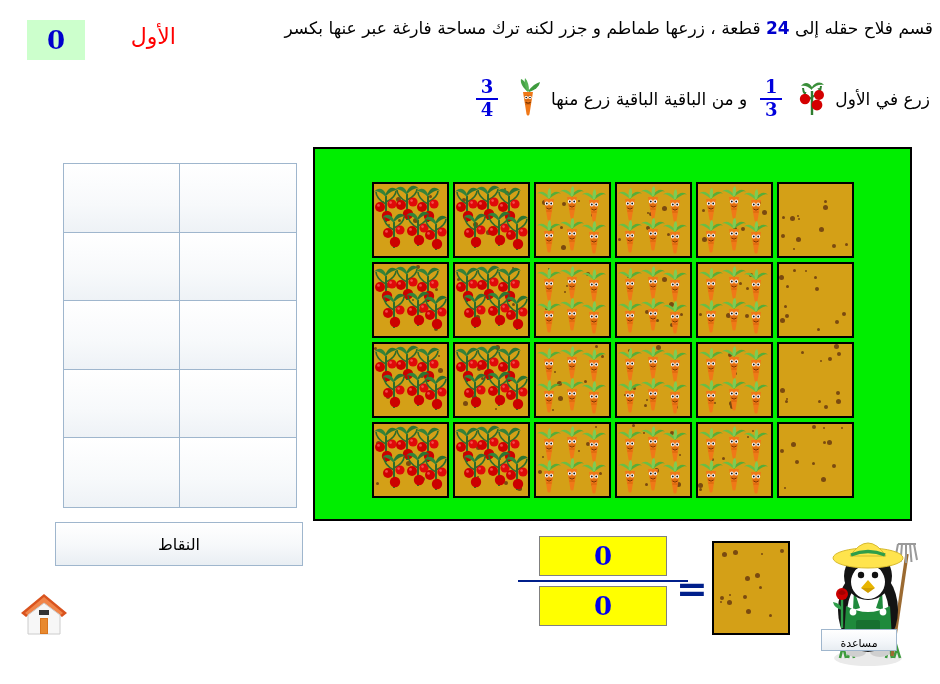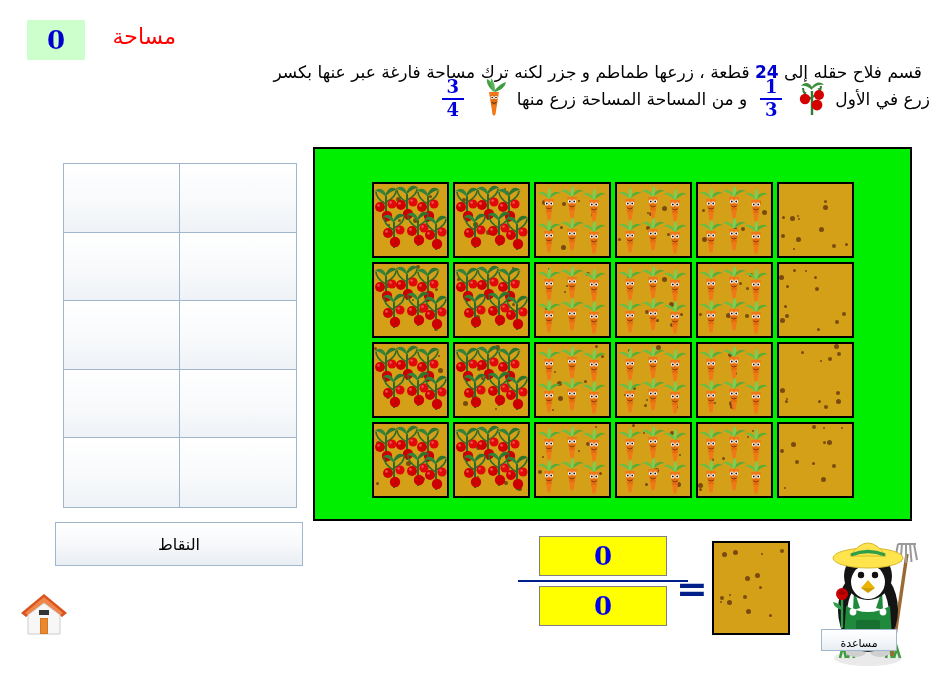--- a/index.html
+++ b/index.html
@@ -36,28 +36,27 @@
     width: 80px;
     color: #ff0000;
     font-size: 22px;
     text-align: right;
     direction: rtl;
     white-space: nowrap;
   }
 
   #statement-line-1 {
     position: absolute;
-    right: 18px; top: 18px;
+    right: 7px; top: 18px;
     width: 730px;
     direction: rtl;
     text-align: right;
     color: #000000;
     font-size: 17px;
     white-space: nowrap;
-    margin-top: 44px;
   }
   #statement-line-1 .num {
     color: #0000cc;
     font-weight: bold;
   }
 
   #statement-line-2 {
     position: absolute;
     right: 10px; top: 74px;
     width: 620px;
@@ -241,21 +240,21 @@
     cursor: pointer;
     z-index: 5;
   }
 </style>
 </head>
 <body>
 
 <div id="score-box">
   <span id="score-value">0</span>
 </div>
-<div id="score-label">مساحة</div>
+<div id="score-label">الأول</div>
 
 <div id="statement-line-1">
   <span>قسم فلاح حقله إلى</span>
   <span class="num">24</span>
   <span>قطعة ، زرعها طماطم و جزر لكنه ترك مساحة فارغة عبر عنها بكسر</span>
 </div>
 
 <div id="statement-line-2">
   <span class="frag-text">زرع في الأول</span>
 
@@ -273,21 +272,21 @@
       <path d="M24 13.4 l-1.6 -2.2 l3.2 0 z" fill="#2f7d2f"></path>
     </svg>
   </span>
 
   <span class="frac">
     <span>1</span>
     <span class="bar"></span>
     <span>3</span>
   </span>
 
-  <span class="frag-text">و من المساحة المساحة زرع منها</span>
+  <span class="frag-text">و من الباقية الباقية زرع منها</span>
 
   <span class="mini-icon">
     <svg width="34" height="42" viewBox="0 0 34 42" aria-hidden="true">
       <path d="M17 16 C12 12 9 7 10 3 C14 5 16 9 17 14 Z" fill="#45a245"></path>
       <path d="M17 15 C21 10 25 7 29 6 C28 11 24 14 18 16 Z" fill="#3e9b3e"></path>
       <path d="M16 15 C14 10 13 6 14 2 C17 5 18 10 18 15 Z" fill="#56b356"></path>
       <path d="M12 16 L22 16 L18.5 38 C18 40 16 40 15.5 38 Z" fill="#f07818"></path>
       <path d="M13.5 20 l7 0 M13.9 24 l6.2 0 M14.4 28 l5.2 0" stroke="#c85c06" stroke-width="1" fill="none"></path>
       <circle cx="15.2" cy="21.5" r="1.7" fill="#ffffff"></circle>
       <circle cx="19" cy="21.5" r="1.7" fill="#ffffff"></circle>

